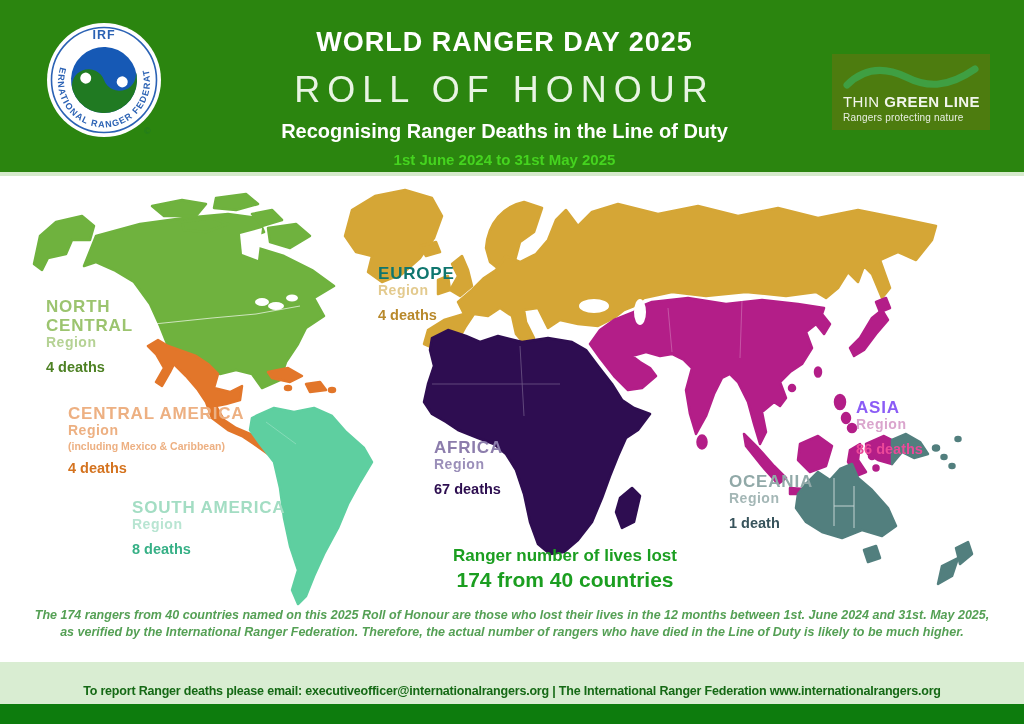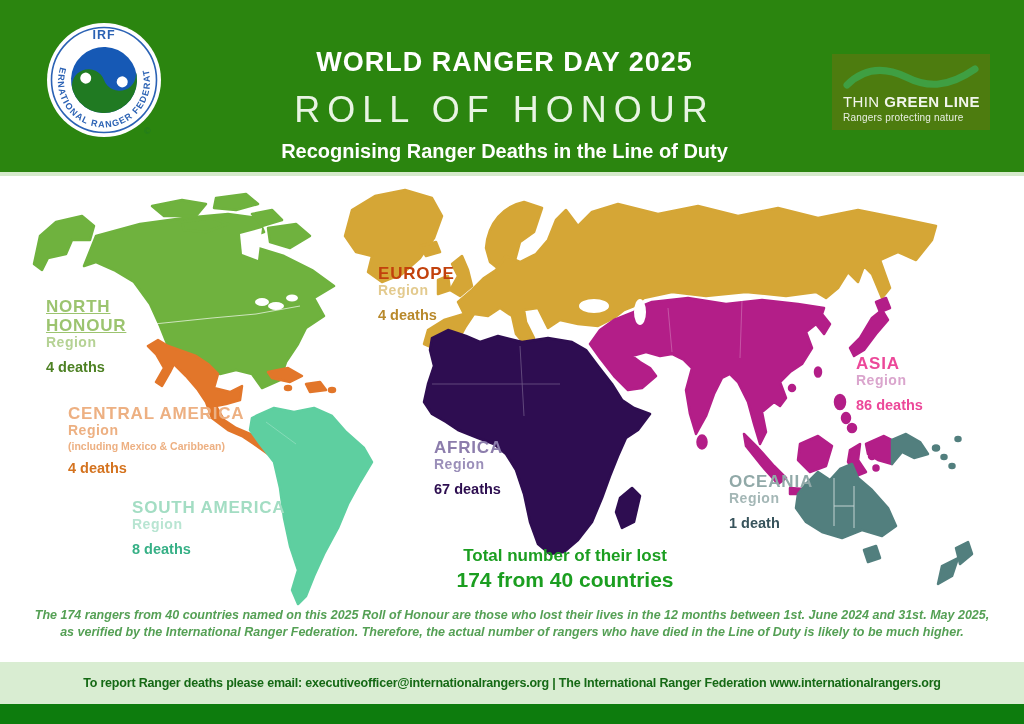--- a/index.html
+++ b/index.html
@@ -1,56 +1,56 @@
 <!DOCTYPE html>
 <html><head>
 <meta charset="utf-8">
 <style>
   html,body{margin:0;padding:0;background:#ffffff;}
   .poster{position:relative;width:1024px;height:724px;overflow:hidden;background:#fff;
           font-family:"Liberation Sans",sans-serif;}
   
   .header{position:absolute;top:0;left:0;width:1024px;height:172px;background:#2b850f;}
   .header-sep{position:absolute;top:172px;left:0;width:1024px;height:4px;background:#d5eacb;}
-  .header-center{position:absolute;left:185px;right:200px;top:0;height:172px;text-align:center;color:#fff;margin-top:20px;}
+  .header-center{position:absolute;left:185px;right:200px;top:0;height:172px;text-align:center;color:#fff;}
   .h-title{padding-top:27px;font-size:27px;font-weight:800;letter-spacing:1px;}
   .h-sub{margin-top:11px;font-size:36px;font-weight:300;letter-spacing:7px;color:#e8f4e3;}
   .h-tag{margin-top:9px;font-size:20px;font-weight:800;}
   .h-date{margin-top:8px;font-size:15px;font-weight:800;color:#45d41f;}
   .irf-badge{position:absolute;left:44px;top:14px;}
   .tgl-badge{position:absolute;right:34px;top:54px;width:158px;height:76px;background:#4d7c0f;}
   .tgl-wave{position:absolute;left:8px;top:5px;}
   .tgl-text{position:absolute;left:11px;top:39px;color:#f2f6ec;font-size:15px;letter-spacing:.4px;white-space:nowrap;}
   .tgl-thin{font-weight:400;} .tgl-bold{font-weight:800;}
   .tgl-tag{position:absolute;left:11px;top:58px;color:#e9efe3;font-size:10px;letter-spacing:.2px;white-space:nowrap;}
   
   .map-area{position:absolute;top:176px;left:0;width:1024px;height:486px;background:#fff;}
   .map-svg{position:absolute;left:0;top:0;}
   .rl{position:absolute;line-height:1.12;}
   .rl .h3{font-size:17px;font-weight:800;letter-spacing:.8px;}
   .rl .rw{font-size:14px;font-weight:700;letter-spacing:.5px;}
   .rl .note{font-size:10.5px;font-weight:700;margin-top:2px;}
   .rl .dd{font-size:14.5px;font-weight:800;margin-top:8px;}
-  .na{left:46px;top:121px;} .na .h3{color:#9cc46f;text-decoration:underline;} .na .rw{color:#b5d294;} .na .dd{color:#4d8123;}
-  .eu{left:378px;top:88px;} .eu .h3{color:#c2410c;} .eu .rw{color:#e3ca8e;} .eu .dd{color:#b8892b;}
+  .na{left:46px;top:121px;} .na .h3{color:#9cc46f;} .na .rw{color:#b5d294;} .na .dd{color:#4d8123;}
+  .eu{left:378px;top:88px;} .eu .h3{color:#0f766e;} .eu .rw{color:#e3ca8e;} .eu .dd{color:#b8892b;}
   .ca{left:68px;top:228px;} .ca .h3,.ca .rw,.ca .note{color:#edb082;} .ca .dd{color:#d4731f;}
   .sa{left:132px;top:322px;} .sa .h3{color:#a3ddc3;} .sa .rw{color:#b8e5d2;} .sa .dd{color:#36b086;}
   .af{left:434px;top:262px;} .af .h3{color:#8c7dac;} .af .rw{color:#9b8fb9;} .af .dd{color:#2d0e50;}
-  .as{left:856px;top:178px;} .as .h3{color:#ec4899;} .as .rw{color:#daa5cd;} .as .dd{color:#ec4899;}
+  .as{left:856px;top:178px;} .as .h3{color:#8b5cf6;margin-top:44px;} .as .rw{color:#daa5cd;} .as .dd{color:#ec4899;}
   .oc{left:729px;top:296px;} .oc .h3{color:#91a9a8;text-align:right;} .oc .rw{color:#a4b7b6;} .oc .dd{color:#37535b;}
   .totals{position:absolute;left:330px;top:370px;width:470px;text-align:center;color:#1b9e20;}
   .totals .t1{font-size:17px;font-weight:800;}
   .totals .t2{font-size:21px;font-weight:800;margin-top:2px;}
   .totals .t3{font-size:11.5px;font-weight:700;font-style:italic;margin-top:4px;}
   
   .disclaimer{position:absolute;top:607px;left:0;width:1024px;text-align:center;
               font-style:italic;font-size:12.5px;color:#55a055;line-height:17px;font-weight:bold;}
   .footer{position:absolute;top:662px;left:0;width:1024px;height:42px;background:#d9edd2;
           text-align:center;color:#156915;font-weight:700;font-size:12.5px;letter-spacing:-.2px;}
-  .footer .fl{padding-top:12px;line-height:18px;}
+  .footer .fl{padding-top:20px;line-height:18px;}
   .footer .fl2{line-height:18px;}
   .bottom-bar{position:absolute;top:704px;left:0;width:1024px;height:20px;background:#0d7c0d;}
 </style>
 </head>
 <body>
 
 <div class="poster">
 
   <div class="header">
 
@@ -202,21 +202,21 @@
         <path d="M432,208 L560,208"></path>
         <path d="M520,170 L524,240"></path>
         <path d="M668,132 L672,176"></path>
         <path d="M742,124 L740,182"></path>
         <path d="M266,246 L296,268"></path>
       </g>
     </svg>
 
     <div class="rl na">
       <div class="h3">NORTH</div>
-      <div class="h3">HONOUR</div>
+      <div class="h3">CENTRAL</div>
       <div class="rw">Region</div>
       <div class="dd">4 deaths</div>
     </div>
     <div class="rl eu">
       <div class="h3">EUROPE</div>
       <div class="rw">Region</div>
       <div class="dd">4 deaths</div>
     </div>
     <div class="rl ca">
       <div class="h3">CENTRAL AMERICA</div>
@@ -239,21 +239,21 @@
       <div class="rw">Region</div>
       <div class="dd">86 deaths</div>
     </div>
     <div class="rl oc">
       <div class="h3">OCEANIA</div>
       <div class="rw">Region</div>
       <div class="dd">1 death</div>
     </div>
 
     <div class="totals">
-      <div class="t1">Total number of their lost</div>
+      <div class="t1">Ranger number of lives lost</div>
       <div class="t2">174 from 40 countries</div>
     </div>
   </div>
 
   <div class="disclaimer">
     <div>The 174 rangers from 40 countries named on this 2025 Roll of Honour are those who lost their lives in the 12 months between 1st. June 2024 and 31st. May 2025,</div>
     <div>as verified by the International Ranger Federation.  Therefore, the actual number of rangers who have died in the Line of Duty is likely to be much higher.</div>
   </div>
 
   <div class="footer">

